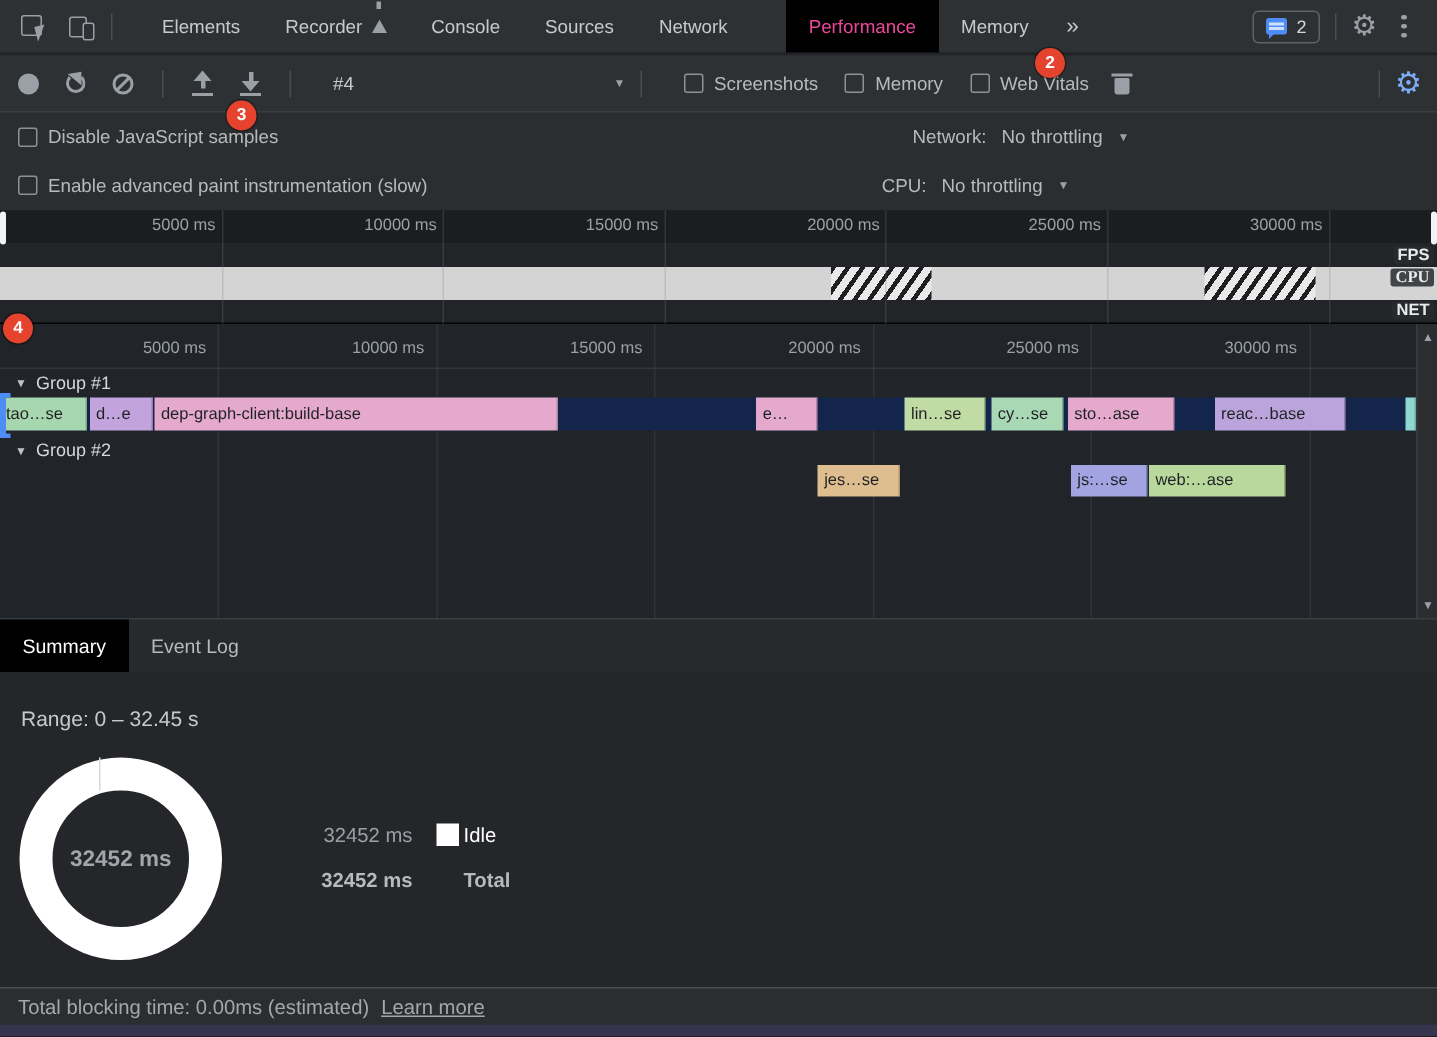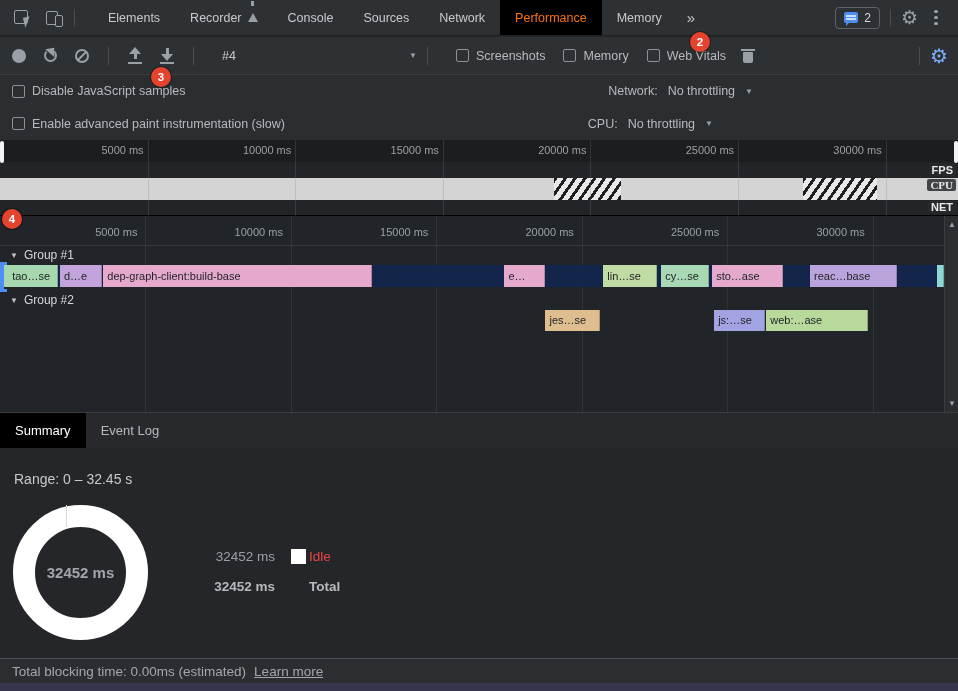--- a/index.html
+++ b/index.html
@@ -9,21 +9,21 @@
   .abs{ position:absolute; }
 
   
   .tabbar{ left:0; top:0; width:958px; height:36px; background:#2e3134;
     display:flex; align-items:center; border-bottom:1px solid #202124; }
   .tb-icon{ width:20px; height:20px; margin-left:12px; position:relative; cursor:pointer; }
   .vdiv{ width:1px; height:18px; background:#4a4d50; margin:0 10px; }
   .tabs{ display:flex; align-items:center; height:100%; margin-left:8px; }
   .tab{ height:100%; display:flex; align-items:center; padding:0 15px; font-size:12.5px;
     color:#c7cacd; cursor:pointer; white-space:nowrap; }
-  .tab.selected{ background:#000; color:#f97316; }
+  .tab.selected{ background:#000; color:#ec4899;margin-left:24px; }
   .flask{ display:inline-block; margin-left:6px; width:0; height:0;
     border-left:5px solid transparent; border-right:5px solid transparent;
     border-bottom:9px solid #9aa0a6; position:relative; }
   .flask::before{ content:""; position:absolute; left:-1.5px; top:-12px; width:3px; height:5px; background:#9aa0a6; }
   .more-tabs{ font-size:15px; color:#c7cacd; padding:0 10px; cursor:pointer; }
   .right-cluster{ margin-left:auto; display:flex; align-items:center; margin-right:8px; }
   .issues-pill{ display:flex; align-items:center; gap:6px; border:1px solid #5f6368; border-radius:4px;
     padding:3px 8px; cursor:pointer; }
   .chat-icon{ width:14px; height:11px; background:#4e8df6; border-radius:2px; position:relative; }
   .chat-icon::before{ content:""; position:absolute; left:2px; top:3px; width:10px; height:1.5px; background:#cfe0ff; box-shadow:0 3px 0 #cfe0ff; }
@@ -110,21 +110,21 @@
   .summary-body{ left:0; top:459px; width:784px; height:210px; background:#242629; }
   .range-text{ position:absolute; left:14px; top:12px; font-size:14px; color:#c7cacd; }
   .donut{ position:absolute; left:13px; top:46px; width:135px; height:135px; border-radius:50%;
     border:22px solid #fff; display:flex; align-items:center; justify-content:center; }
   .donut-seam{ position:absolute; left:66px; top:46px; width:1px; height:22px; background:#d9d9d9; }
   .donut-center{ font-size:15px; font-weight:bold; color:#a2a6aa; }
   .legend{ position:absolute; left:193px; top:90px; display:grid; grid-template-columns:82px 34px auto;
     row-gap:15px; align-items:center; }
   .lg-val{ font-size:13.5px; text-align:right; color:#9aa0a6; }
   .lg-sw{ width:15px; height:15px; margin-left:16px; }
-  .lg-lab{ font-size:13.5px; color:#ef4444; }
+  .lg-lab{ font-size:13.5px; color:#ffffff; }
   .bold{ font-weight:bold; color:#b6babd; }
 
   
   .statusbar{ left:0; top:658px; width:958px; height:25px; background:#2b2e31; border-top:1px solid #4a4d51;
     display:flex; align-items:center; padding-left:12px; font-size:13.5px; color:#a3a7ab; gap:8px; }
   .learn-link{ color:#a3a7ab; text-decoration:underline; cursor:pointer; }
   .bottom-strip{ left:0; top:683px; width:958px; height:8px; background:#37344e; }
 
   
   .badge{ position:absolute; width:20px; height:20px; border-radius:50%; background:#e5432e;
@@ -301,38 +301,38 @@
       <span class="fl-tick-label" style="left: 428.364px;">15000 ms</span>
       <span class="fl-tick-label" style="left: 573.818px;">20000 ms</span>
       <span class="fl-tick-label" style="left: 719.273px;">25000 ms</span>
       <span class="fl-tick-label" style="left: 864.727px;">30000 ms</span>
       <div class="group-header" style="top: 30px;">
         <span class="tri">▼</span>
         <span>Group #1</span>
       </div>
       <div class="track" style="top: 49px; height: 22px;">
         <div class="base-bar" style="left: 0px; width: 944px; background: rgb(19, 37, 75);"></div>
-        <div class="evt" style="left: 0px; width: 58.1818px; background: rgb(166, 215, 174); line-height: 22px; text-align: center;">tao…se</div>
+        <div class="evt" style="left: 0px; width: 58.1818px; background: rgb(166, 215, 174); line-height: 22px;">tao…se</div>
         <div class="evt" style="left: 59.9273px; width: 41.8909px; background: rgb(194, 163, 220); line-height: 22px;">d…e</div>
         <div class="evt" style="left: 103.273px; width: 269.091px; background: rgb(228, 169, 205); line-height: 22px;">dep-graph-client:build-base</div>
         <div class="evt" style="left: 504.436px; width: 40.7273px; background: rgb(228, 169, 205); line-height: 22px;">e…</div>
         <div class="evt" style="left: 603.345px; width: 53.8182px; background: rgb(192, 219, 164); line-height: 22px;">lin…se</div>
         <div class="evt" style="left: 661.236px; width: 48px; background: rgb(168, 216, 180); line-height: 22px;">cy…se</div>
         <div class="evt" style="left: 712.145px; width: 70.9818px; background: rgb(228, 169, 205); line-height: 22px;">sto…ase</div>
         <div class="evt" style="left: 810px; width: 86.6909px; background: rgb(187, 164, 220); line-height: 22px;">reac…base</div>
         <div class="evt" style="left: 937.018px; width: 6.98182px; background: rgb(143, 216, 210); line-height: 22px;"></div>
       </div>
       <div class="group-header" style="top: 75px;">
         <span class="tri">▼</span>
         <span>Group #2</span>
       </div>
       <div class="track" style="top: 94px; height: 21px;">
         <div class="evt" style="left: 545.455px; width: 54.9818px; background: rgb(222, 190, 143); line-height: 21px;">jes…se</div>
         <div class="evt" style="left: 714.182px; width: 50.9091px; background: rgb(162, 164, 226); line-height: 21px;">js:…se</div>
-        <div class="evt" style="left: 766.255px; width: 102px; background: rgb(185, 216, 156); line-height: 21px;">web:…ase</div>
+        <div class="evt" style="left: 766.255px; width: 91px; background: rgb(185, 216, 156); line-height: 21px;">web:…ase</div>
       </div>
     </div>
 
   <div class="abs btabs" id="bottom-tabs">
       <div class="btab selected">Summary</div>
       <div class="btab">Event Log</div>
     </div>
 
   <div class="abs summary-body">
     <div class="range-text">Range: 0 – 32.45 s</div>

